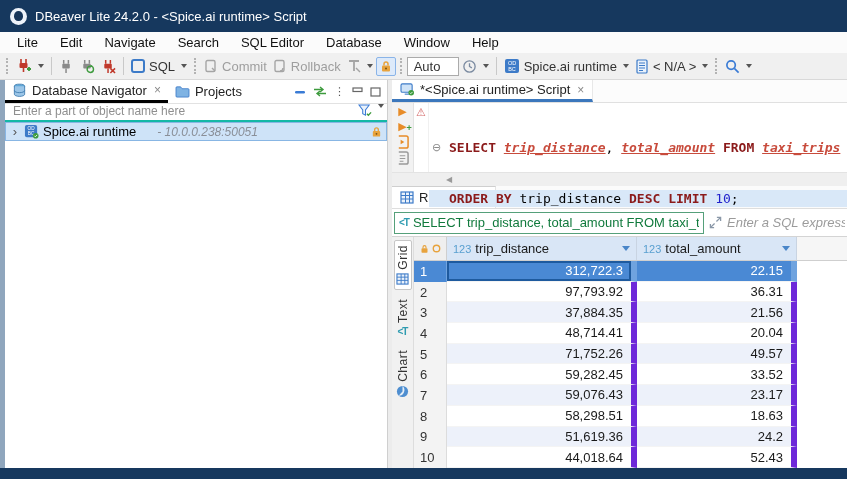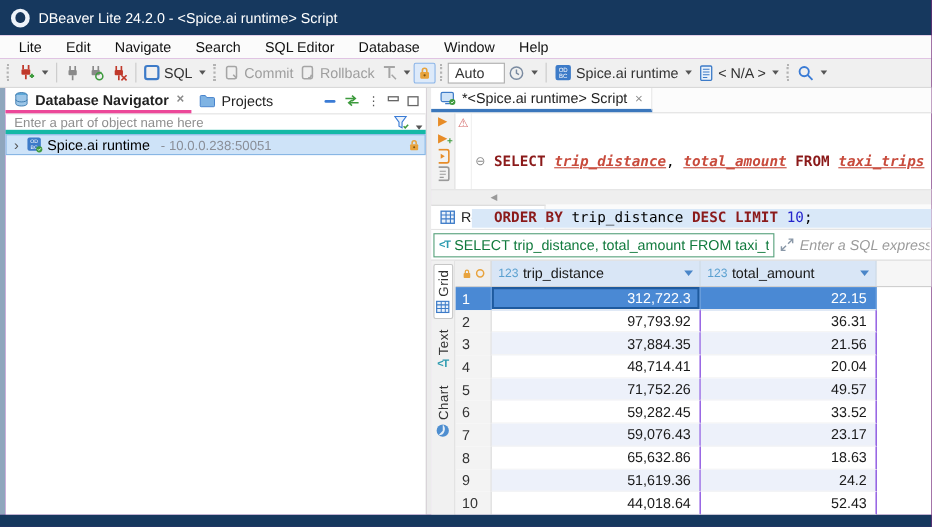--- a/index.html
+++ b/index.html
@@ -26,31 +26,31 @@
   .combo{background:#fff;border:1px solid #ababab;height:19px;display:flex;align-items:center;padding:0 6px;min-width:52px}
   .ic{display:block;flex-shrink:0}
   .sqlbadge{width:14px;height:14px;border:2px solid #3D7BC8;border-radius:3px}
 
   
   .main{position:absolute;top:80px;left:0;right:0;bottom:11px;display:flex}
   .left-frame{width:5px;background:#8FA6BD;flex-shrink:0}
   .left-panel{width:383px;display:flex;flex-direction:column;background:#fff;border-right:1px solid #cfcfcf;flex-shrink:0}
   .lp-tabbar{height:24px;display:flex;align-items:stretch;background:#fff;border-bottom:1px solid #e2e2e2;font-size:13px;color:#222}
   .lp-tab{display:flex;align-items:center;gap:5px;padding:0 7px}
-  .lp-tab.active{font-weight:bold;border-bottom:3px solid #ec4899}
+  .lp-tab.active{font-weight:normal;border-bottom:3px solid #000000}
   .xbtn{color:#8a8a8a;font-size:12px;margin-left:2px}
   .lp-tools{margin-left:auto;display:flex;align-items:center;gap:7px;padding-right:6px}
   .dots{color:#555;font-size:11px;letter-spacing:0}
-  .lp-filter{height:18px;border-bottom:4px solid #14b8a6;display:flex;align-items:flex-end}
+  .lp-filter{height:18px;border-bottom:2px solid #14b8a6;display:flex;align-items:flex-start}
   .lp-filter input{flex:1;border:0;outline:0;font:12px "Liberation Sans",sans-serif;padding:0 8px;color:#333;background:transparent}
   .lp-filter input::placeholder{color:#8f8f8f}
   .tree{flex:1}
   .tree-row{height:19px;display:flex;align-items:center;gap:4px;background:#CEE3F8;border:1px solid #88B6E4;padding:0 4px;font-size:13px;color:#000}
   .chev{color:#555;font-size:13px;transform:scale(1,1);width:10px;text-align:center}
-  .host{color:#8a8f98;margin-left:6px;font-size:12px}
+  .host{color:#8a8f98;font-style:italic;margin-left:17px;font-size:12px}
   .mla{margin-left:auto}
 
   .divider{width:4px;background:#ececec;flex-shrink:0}
   .right-panel{flex:1;display:flex;flex-direction:column;background:#fff;min-width:0}
 
   
   .ed-tabbar{height:23px;display:flex;border-bottom:1px solid #e0e0e0;background:#fcfcfc;font-size:13px;color:#222}
   .ed-tab{display:flex;align-items:center;gap:5px;padding:0 8px;background:#fff;border-right:1px solid #e8e8e8;border-bottom:3px solid #3B77BC}
   .editor{display:flex;height:69px}
   .ed-strip{width:22px;background:#f2f2f2;border-right:1px solid #e2e2e2;display:flex;flex-direction:column;align-items:center;padding-top:2px;gap:2px;flex-shrink:0}
@@ -86,21 +86,21 @@
   .g-head{display:flex;height:24px;border-bottom:1px solid #cfcfcf;background:#f3f3f3;flex-shrink:0}
   .g-corner{width:33px;border-right:1px solid #cfcfcf;display:flex;align-items:center;justify-content:center;gap:3px;background:#efefef;flex-shrink:0}
   .g-col{display:flex;align-items:center;padding:0 6px;border-right:1px solid #c9d4e2;background:#D9E6F6;gap:4px;flex-shrink:0}
   .badge{color:#5AA0D0;font-size:11px}
   .cname{color:#1a1a1a}
   .sort{margin-left:auto;width:0;height:0;border-left:4px solid transparent;border-right:4px solid transparent;border-top:5px solid #4A86C8}
   .col1{width:190px}.col2{width:160px}
   .g-fill{flex:1;background:#f6f6f6}
   .g-row{display:flex;height:20.7px;align-items:stretch}
   .g-num{width:33px;background:#f3f3f3;border-right:1px solid #dcdcdc;padding-left:6px;display:flex;align-items:center;color:#333;flex-shrink:0}
-  .g-cell{display:flex;align-items:center;justify-content:flex-end;padding-right:8px;border-right:1px solid #6d28d9;color:#1a1a1a;border-bottom:1px solid #f4f4f4}
+  .g-cell{display:flex;align-items:center;justify-content:flex-end;padding-right:8px;border-right:6px solid #6d28d9;color:#1a1a1a;border-bottom:1px solid #f4f4f4}
   .g-row.alt .g-cell{background:#EDF1FA}
   .g-row.sel .g-num,.g-row.sel .g-cell{background:#4A89D4;color:#fff;border-right-color:#6FA3DF}
   .g-cell.focus{box-shadow:inset 0 0 0 2px #1E5A9E}
   .g-rowfill{flex:1}
   .bottom-band{position:absolute;left:0;right:0;bottom:0;height:11px;background:#16385E}
 </style>
 </head>
 <body>
 
 <div class="window">
@@ -444,21 +444,21 @@
               <span class="g-rowfill"></span>
             </div>
           <div class="g-row alt">
               <span class="g-num">7</span>
               <span class="g-cell col1">59,076.43</span>
               <span class="g-cell col2">23.17</span>
               <span class="g-rowfill"></span>
             </div>
           <div class="g-row">
               <span class="g-num">8</span>
-              <span class="g-cell col1">65,632.86</span>
+              <span class="g-cell col1">58,298.51</span>
               <span class="g-cell col2">18.63</span>
               <span class="g-rowfill"></span>
             </div>
           <div class="g-row alt">
               <span class="g-num">9</span>
               <span class="g-cell col1">51,619.36</span>
               <span class="g-cell col2">24.2</span>
               <span class="g-rowfill"></span>
             </div>
           <div class="g-row">

